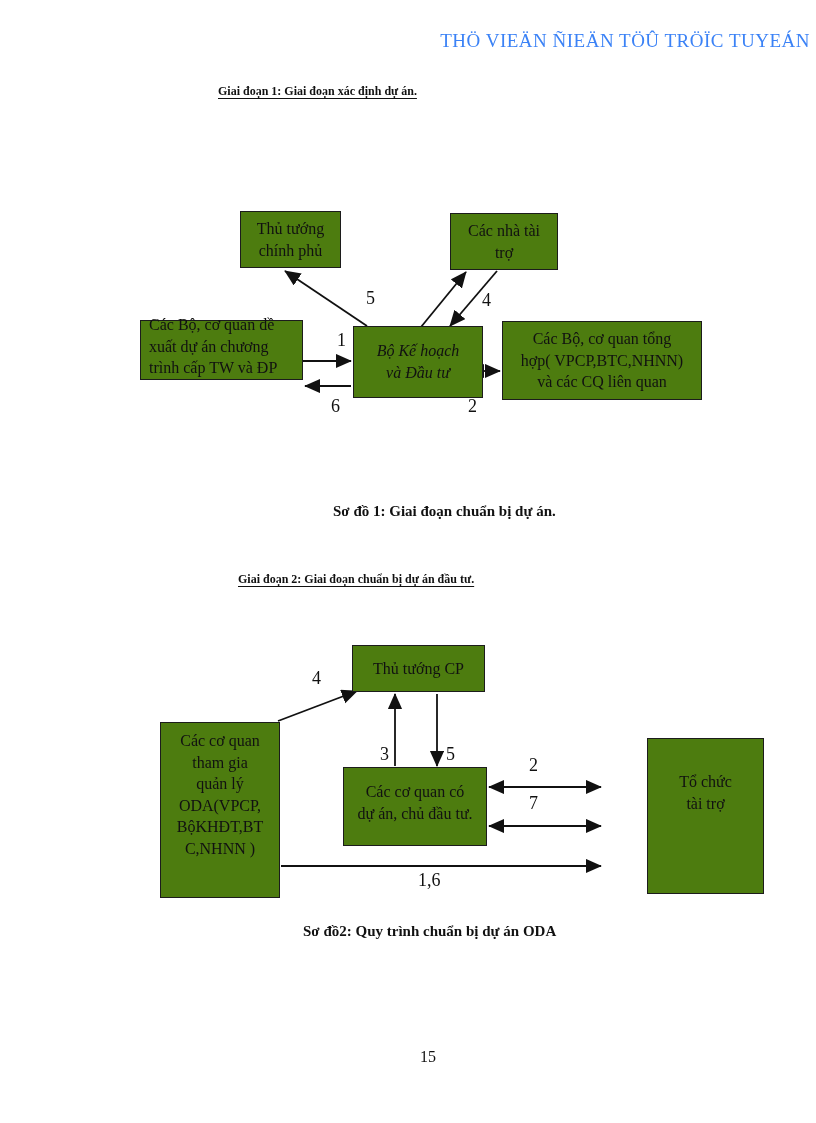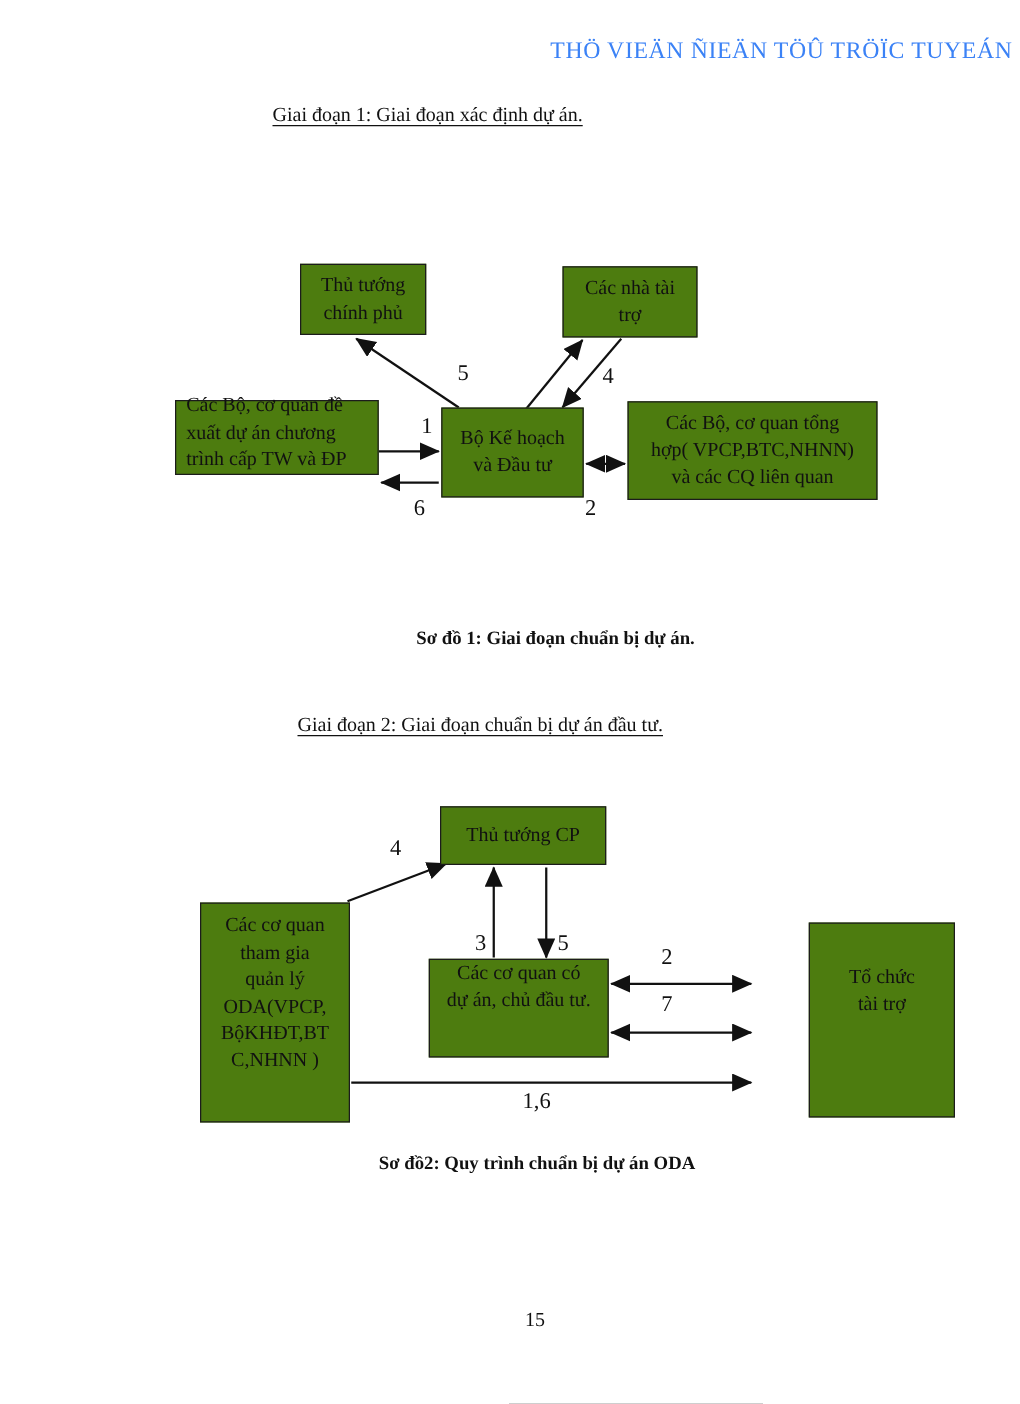--- a/index.html
+++ b/index.html
@@ -12,24 +12,25 @@
     color:#111;
     overflow:hidden;
   }
   .hdr{
     position:absolute;top:30px;right:6px;
     font-size:19px;letter-spacing:.5px;color:#3b82f6;
     white-space:nowrap;
   }
   .heading{
     position:absolute;
-    font-size:16px;
+    font-size:12px;
     text-decoration:underline;
     text-underline-offset:3px;
     white-space:nowrap;
+    font-weight:bold;
   }
   .h1{left:218px;top:84px;}
   .h2{left:238px;top:572px;}
   .caption{
     position:absolute;font-weight:bold;font-size:15px;white-space:nowrap;
   }
   .c1{left:333px;top:503px;}
   .c2{left:303px;top:923px;}
   .pagenum{position:absolute;left:420px;top:1048px;font-size:16px;}
   svg.arrows{position:absolute;left:0;top:0;z-index:1;}
@@ -42,27 +43,27 @@
     display:flex;align-items:center;justify-content:center;
     text-align:center;
     white-space:pre-line;
   }
   .box .txt{white-space:pre-line;}
   .b1{left:240px;top:211px;width:101px;height:57px;}
   .b2{left:450px;top:213px;width:108px;height:57px;}
   .b3{left:140px;top:320px;width:163px;height:60px;
       align-items:flex-end;justify-content:flex-start;text-align:left;
       padding:5px 2px 0 8px;}
-  .b4{left:353px;top:326px;width:114px;height:72px;}
+  .b4{left:353px;top:326px;width:130px;height:72px;font-style:italic;}
   .b5{left:502px;top:321px;width:200px;height:79px;}
   .b6{left:352px;top:645px;width:133px;height:47px;}
   .b7{left:160px;top:722px;width:120px;height:176px;
       align-items:flex-start;padding-top:7px;}
   .b8{left:343px;top:767px;width:144px;height:79px;
-      align-items:flex-start;padding-bottom:7px;}
+      align-items:center;padding-bottom:7px;}
   .b9{left:603px;top:738px;width:117px;height:156px;
       align-items:flex-start;padding-top:32px;margin-left:44px;}
   .num{
     position:absolute;z-index:3;
     font-size:18px;color:#111;white-space:nowrap;
   }
 </style>
 </head>
 <body>
 

